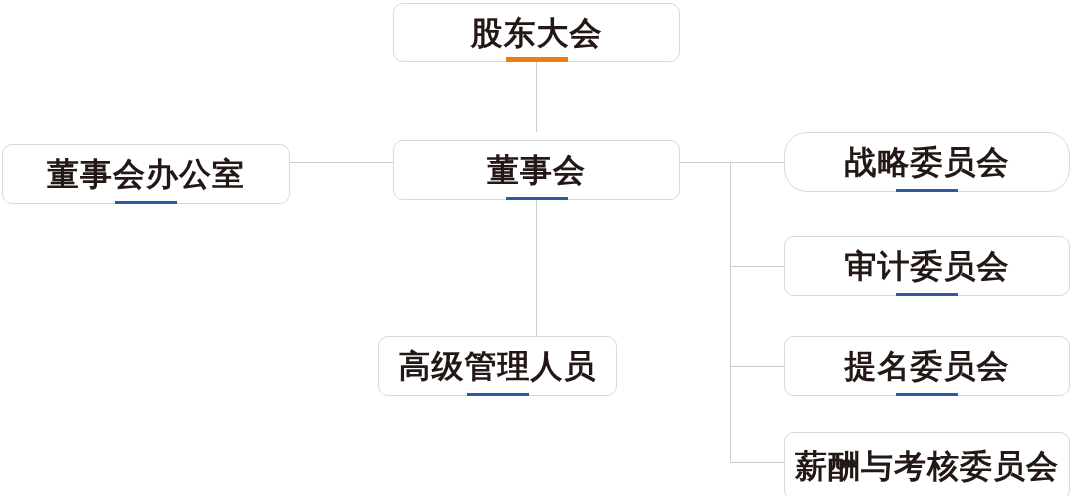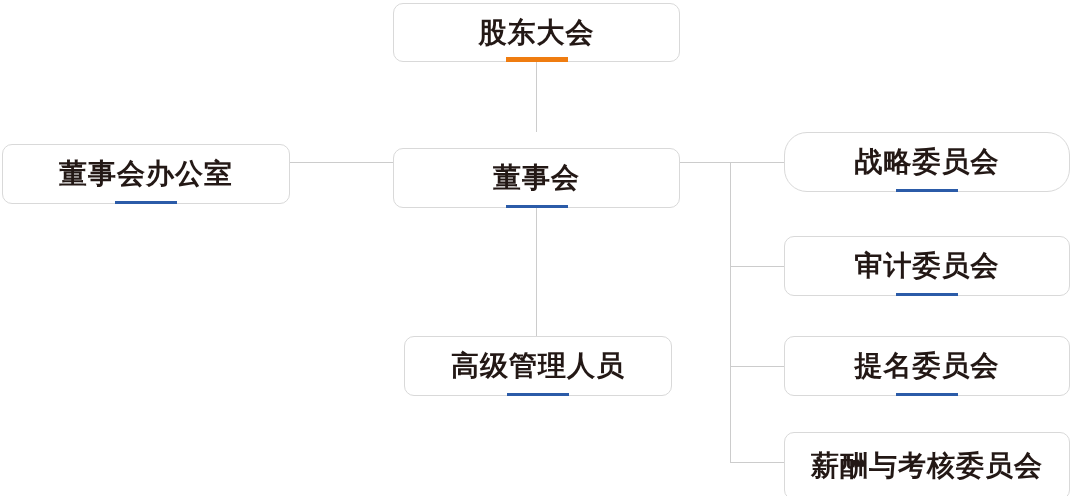--- a/index.html
+++ b/index.html
@@ -24,21 +24,21 @@
     background:var(--box_bg);
     border:1px solid var(--border);
     border-radius:10px;
     display:flex;
     align-items:center;
     justify-content:center;
     box-sizing:border-box;
     z-index:2;
   }
   .node .label{
-    font-size:28px;
+    font-size:32px;
     font-weight:bold;
     color:var(--text);
     letter-spacing:1px;
     line-height:1;
     white-space:nowrap;
   }
   .underline{
     position:absolute;
     left:50%;
     transform:translateX(-50%);
@@ -52,22 +52,22 @@
     position:absolute;
     background:var(--line);
     z-index:1;
   }
   .h-line{height:1px;}
   .v-line{width:1px;}
 
   
   #node-shareholders{left:393px;top:3px;width:287px;height:59px;}
   #node-board-office{left:2px;top:144px;width:288px;height:60px;}
-  #node-board{left:393px;top:148px;width:287px;height:60px;}
-  #node-senior-management{left:404px;top:336px;width:268px;height:60px;}
+  #node-board{left:393px;top:140px;width:287px;height:60px;}
+  #node-senior-management{left:378px;top:336px;width:239px;height:60px;}
   #node-strategy-committee{left:784px;top:132px;width:286px;height:60px;border-radius:23px;}
   #node-audit-committee{left:784px;top:236px;width:286px;height:60px;}
   #node-nomination-committee{left:784px;top:336px;width:286px;height:60px;}
   #node-remuneration-committee{left:784px;top:432px;width:286px;height:68px;}
 
   
   #conn-shareholders-board{left:536px;top:62px;height:70px;}
   #conn-board-senior{left:536px;top:192px;height:144px;}
   #conn-office-board{left:290px;top:162px;width:103px;}
   #conn-board-strategy{left:680px;top:162px;width:104px;}

